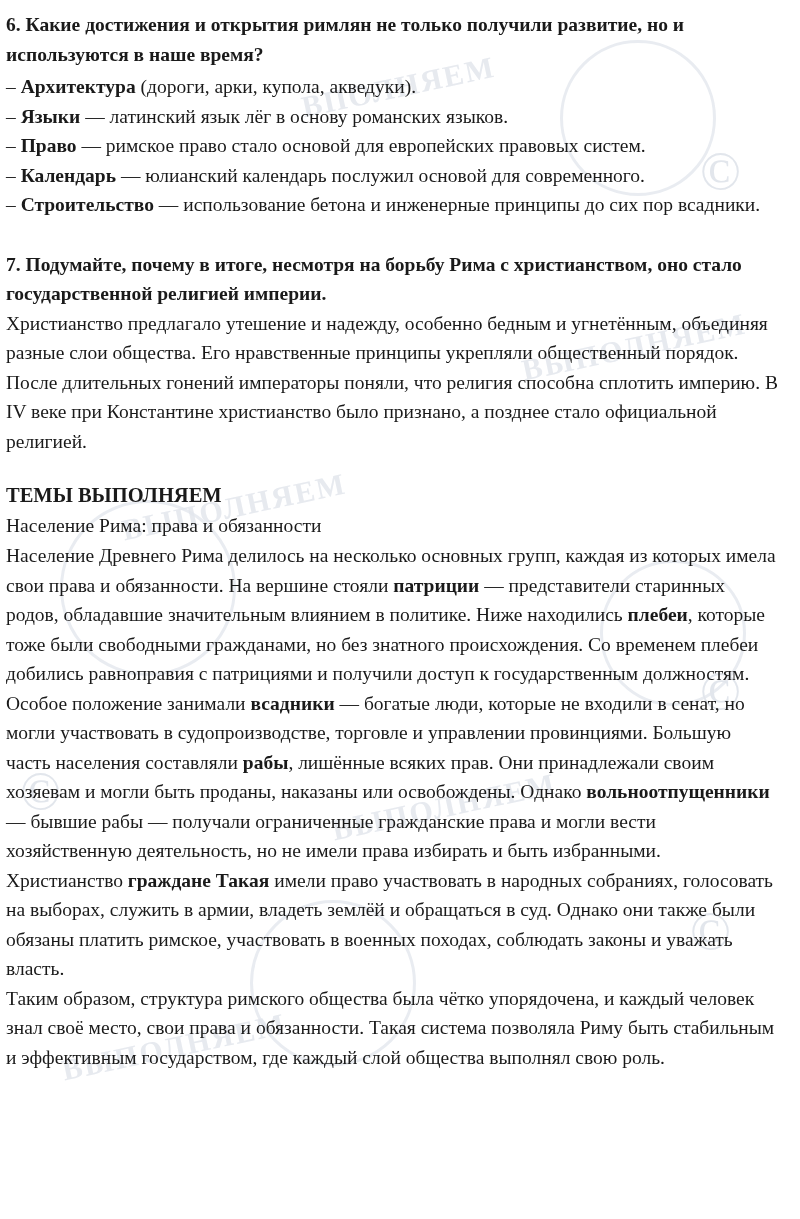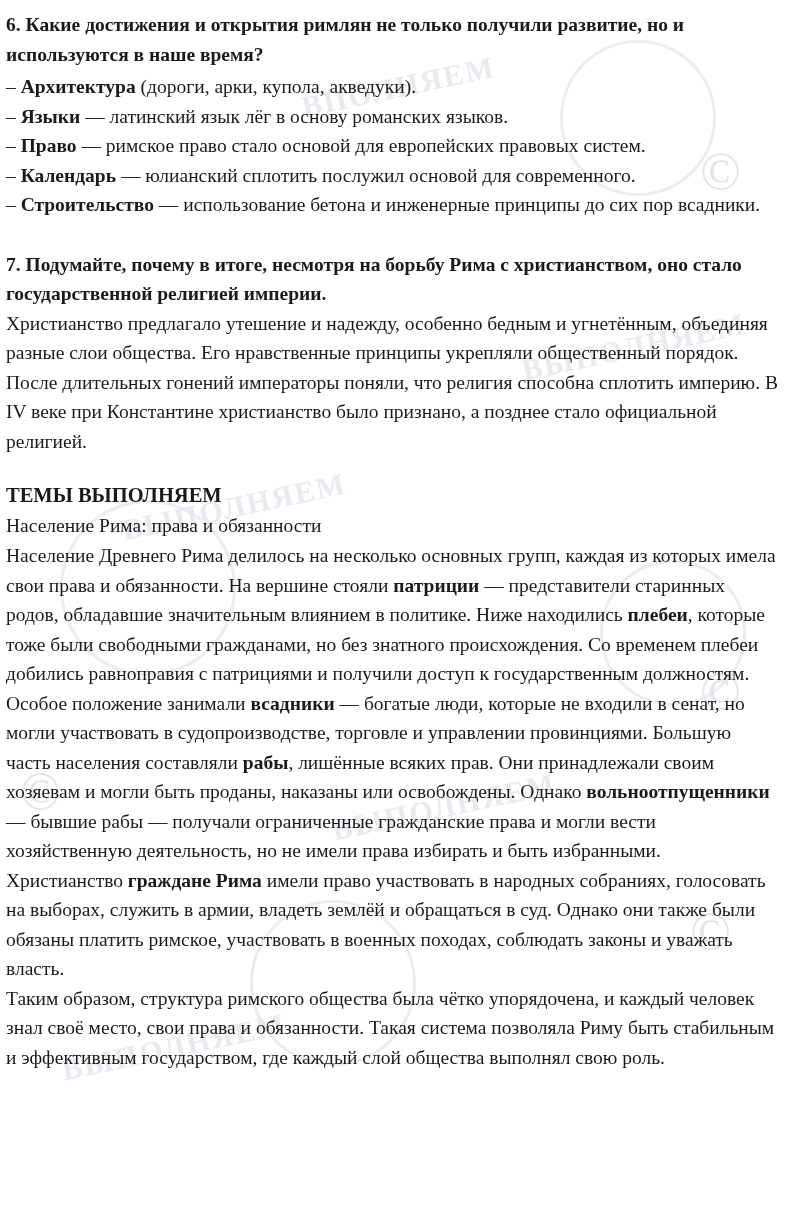--- a/index.html
+++ b/index.html
@@ -109,33 +109,33 @@
   </div>
 
   <div class="content">
 
     <p class="q-heading">6. Какие достижения и открытия римлян не только получили развитие, но и используются в наше время?</p>
     <div class="gap-sm"></div>
 
     <p class="list-line"><span>– </span><b>Архитектура</b><span> (дороги, арки, купола, акведуки).</span></p>
     <p class="list-line"><span>– </span><b>Языки</b><span> — латинский язык лёг в основу романских языков.</span></p>
     <p class="list-line"><span>– </span><b>Право</b><span> — римское право стало основой для европейских правовых систем.</span></p>
-    <p class="list-line"><span>– </span><b>Календарь</b><span> — юлианский сплотить послужил основой для современного.</span></p>
+    <p class="list-line"><span>– </span><b>Календарь</b><span> — юлианский календарь послужил основой для современного.</span></p>
     <p class="list-line"><span>– </span><b>Строительство</b><span> — использование бетона и инженерные принципы до сих пор всадники.</span></p>
 
     <div class="gap-lg"></div>
 
     <p class="q-heading">7. Подумайте, почему в итоге, несмотря на борьбу Рима с христианством, оно стало государственной религией империи.</p>
     <p>Христианство предлагало утешение и надежду, особенно бедным и угнетённым, объединяя разные слои общества. Его нравственные принципы укрепляли общественный порядок. После длительных гонений императоры поняли, что религия способна сплотить империю. В IV веке при Константине христианство было признано, а позднее стало официальной религией.</p>
 
     <div class="gap-md"></div>
 
     <p class="section-title">ТЕМЫ ВЫПОЛНЯЕМ</p>
     <p class="sub-title">Население Рима: права и обязанности</p>
 
     <p><span>Население Древнего Рима делилось на несколько основных групп, каждая из которых имела свои права и обязанности. На вершине стояли </span><b>патриции</b><span> — представители старинных родов, обладавшие значительным влиянием в политике. Ниже находились </span><b>плебеи</b><span>, которые тоже были свободными гражданами, но без знатного происхождения. Со временем плебеи добились равноправия с патрициями и получили доступ к государственным должностям. Особое положение занимали </span><b>всадники</b><span> — богатые люди, которые не входили в сенат, но могли участвовать в судопроизводстве, торговле и управлении провинциями. Большую часть населения составляли </span><b>рабы</b><span>, лишённые всяких прав. Они принадлежали своим хозяевам и могли быть проданы, наказаны или освобождены. Однако </span><b>вольноотпущенники</b><span> — бывшие рабы — получали ограниченные гражданские права и могли вести хозяйственную деятельность, но не имели права избирать и быть избранными.</span></p>
 
-    <p><span>Христианство </span><b>граждане Рима</b><span> имели право участвовать в народных собраниях, голосовать на выборах, служить в армии, владеть землёй и обращаться в суд. Однако они также были обязаны платить римское, участвовать в военных походах, соблюдать законы и уважать власть.</span></p>
+    <p><span>Христианство </span><b>граждане Такая</b><span> имели право участвовать в народных собраниях, голосовать на выборах, служить в армии, владеть землёй и обращаться в суд. Однако они также были обязаны платить римское, участвовать в военных походах, соблюдать законы и уважать власть.</span></p>
 
     <p>Таким образом, структура римского общества была чётко упорядочена, и каждый человек знал своё место, свои права и обязанности. Такая система позволяла Риму быть стабильным и эффективным государством, где каждый слой общества выполнял свою роль.</p>
 
   </div>
 </div>
 
 </body></html>

